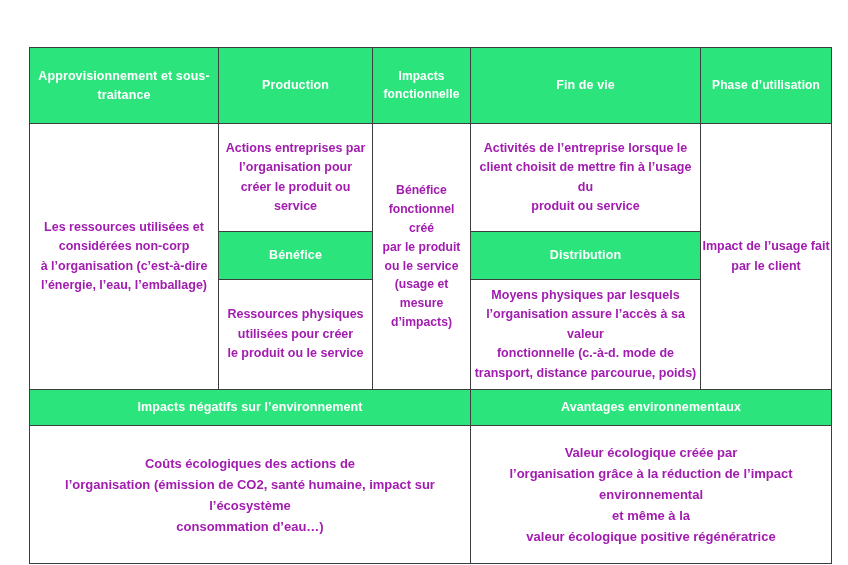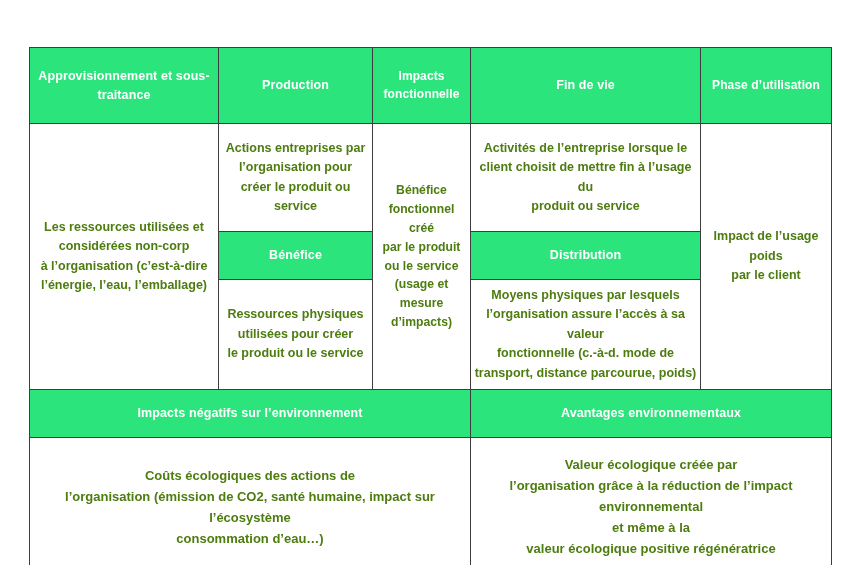--- a/index.html
+++ b/index.html
@@ -45,42 +45,42 @@
     font-size: 12.5px;
     line-height: 1.45;
     letter-spacing: 0.1px;
     padding: 6px 8px;
   }
   .green.small {
     font-size: 12px;
   }
   .body-cell {
     background: #ffffff;
-    color: #4d7c0f;
+    color: #a21caf;
     font-weight: bold;
     font-size: 12.5px;
     line-height: 1.55;
     padding: 10px 9px;
   }
   .body-cell.narrow {
     padding: 4px 5px;
     font-size: 12.2px;
   }
   .body-cell.wide-foot {
     font-size: 13px;
     line-height: 1.62;
     padding: 16px 14px;
   }
 
   
   .r-head   { height: 76px; }
   .r-mid-a  { height: 108px; }
   .r-mid-b  { height:  48px; }
   .r-mid-c  { height: 110px; }
-  .r-band   { height:  48px; }
+  .r-band   { height:  36px; }
   .r-foot   { height: 103px; }
 
   .nowrap-block { white-space: pre-line; }
 </style>
 </head>
 <body>
 
 <div class="canvas">
 
   <table class="matrix">
@@ -113,21 +113,21 @@
 service</td>
         <td class="body-cell narrow nowrap-block" rowspan="3">Bénéfice
 fonctionnel créé
 par le produit
 ou le service
 (usage et mesure
 d’impacts)</td>
         <td class="body-cell nowrap-block">Activités de l’entreprise lorsque le
 client choisit de mettre fin à l’usage du
 produit ou service</td>
-        <td class="body-cell nowrap-block" rowspan="3">Impact de l’usage poids
+        <td class="body-cell nowrap-block" rowspan="3">Impact de l’usage fait
 par le client</td>
       </tr>
 
       <tr class="r-mid-b">
         <td class="green nowrap-block">Bénéfice</td>
         <td class="green nowrap-block">Distribution</td>
       </tr>
 
       <tr class="r-mid-c">
         <td class="body-cell nowrap-block">Ressources physiques

